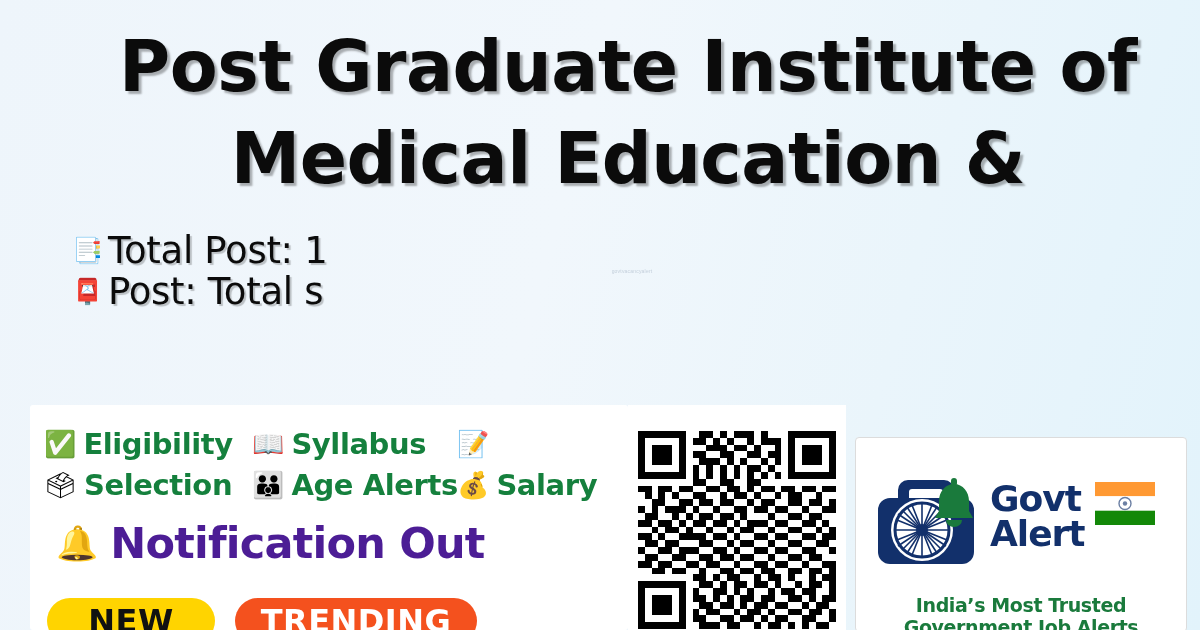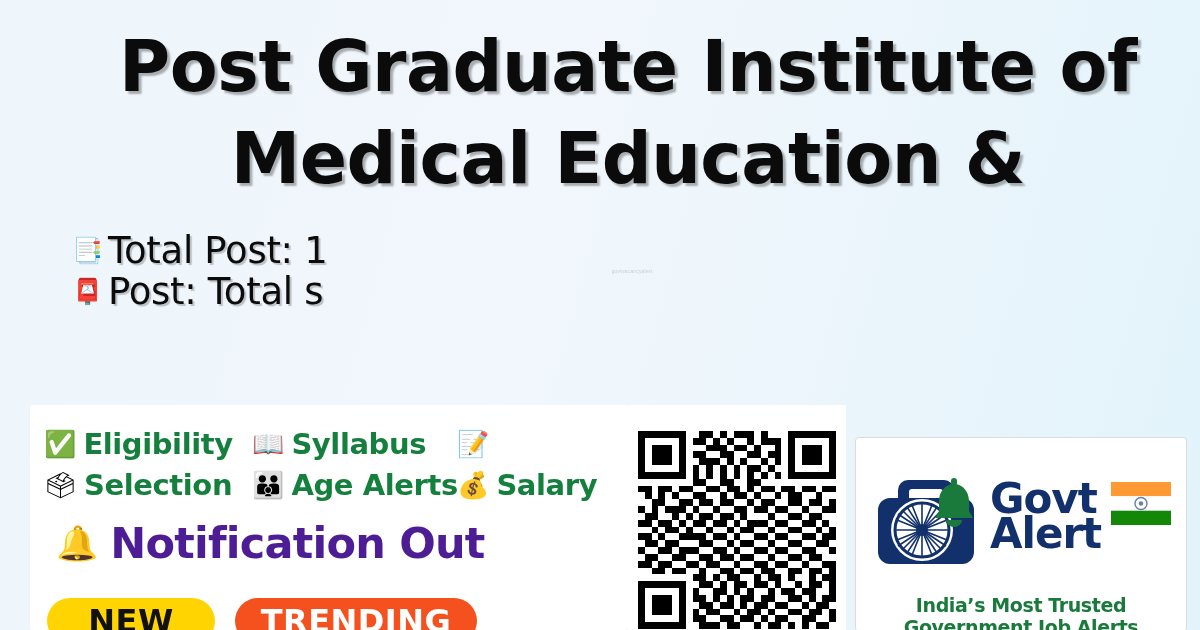--- a/index.html
+++ b/index.html
@@ -81,21 +81,21 @@
 
   
   .qr-wrap{position:absolute;left:10px;top:26px;width:198px;height:198px;}
   .qr-svg{display:block;width:198px;height:198px;}
 
   
   .logo-row{position:absolute;left:14px;top:22px;display:flex;align-items:center;gap:8px;}
   .logo-mark{position:relative;width:112px;height:112px;flex:0 0 112px;}
   .logo-words{
     font-family:"DejaVu Sans","Liberation Sans",sans-serif;
-    font-weight:bold;font-size:42px;line-height:35px;color:#12306b;
+    font-weight:bold;font-size:36px;line-height:35px;color:#12306b;
     letter-spacing:-1px;
   }
   .flag{width:60px;height:43px;flex:0 0 60px;position:relative;margin-left:2px;align-self:flex-start;margin-top:22px;}
   .tagline{
     position:absolute;left:0;top:156px;width:330px;text-align:center;
     font-family:"DejaVu Sans","Liberation Sans",sans-serif;
     font-weight:bold;font-size:19px;color:#1a7a3c;letter-spacing:-0.4px;
   }
 </style>
 </head>

